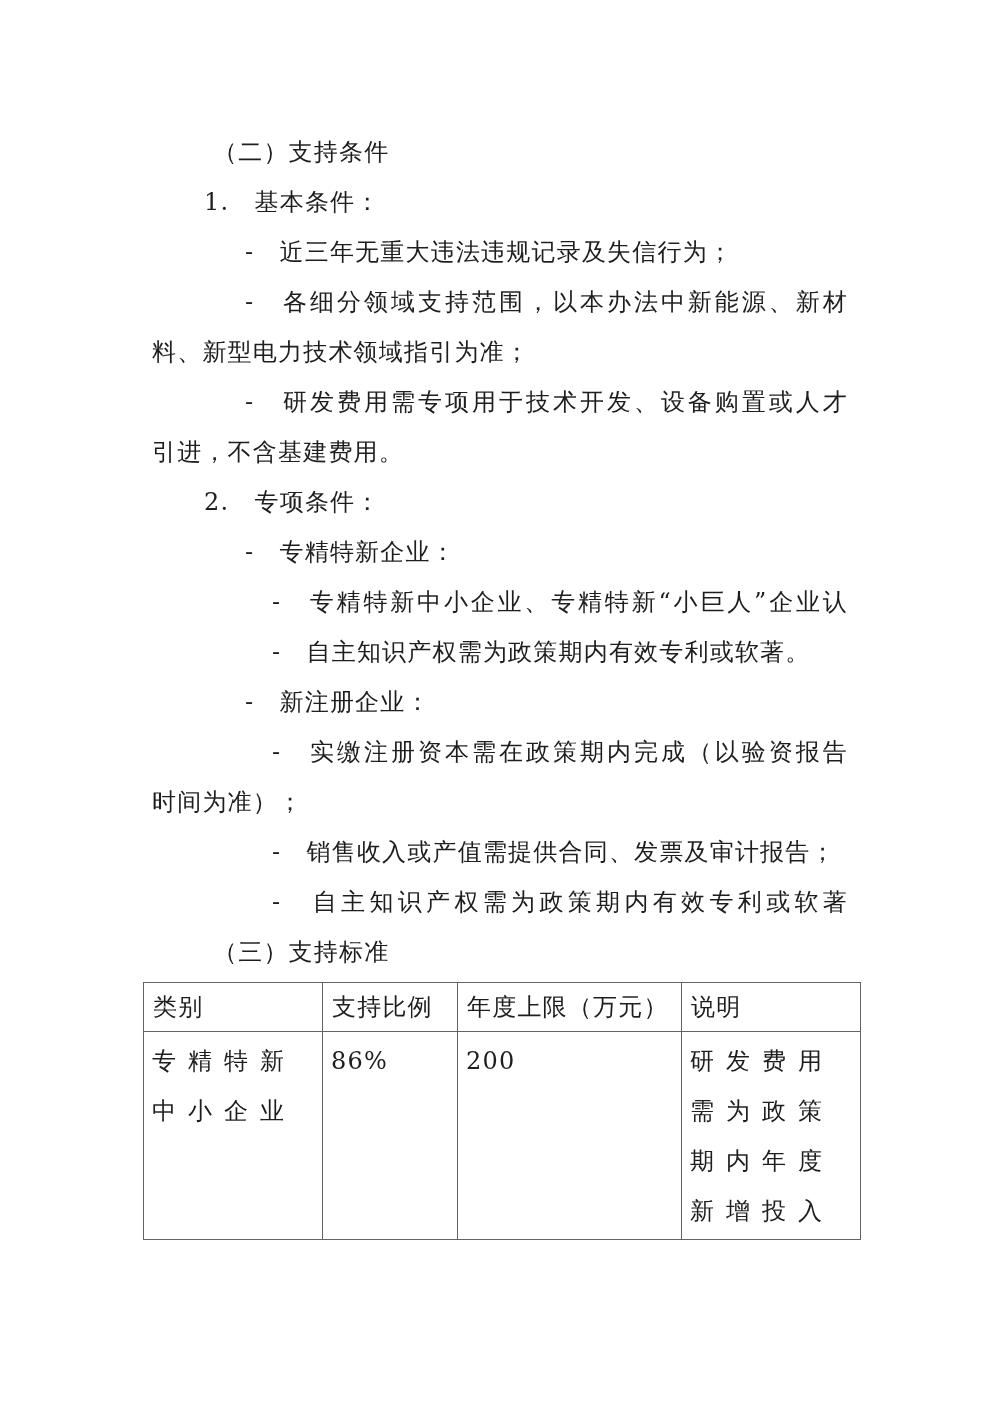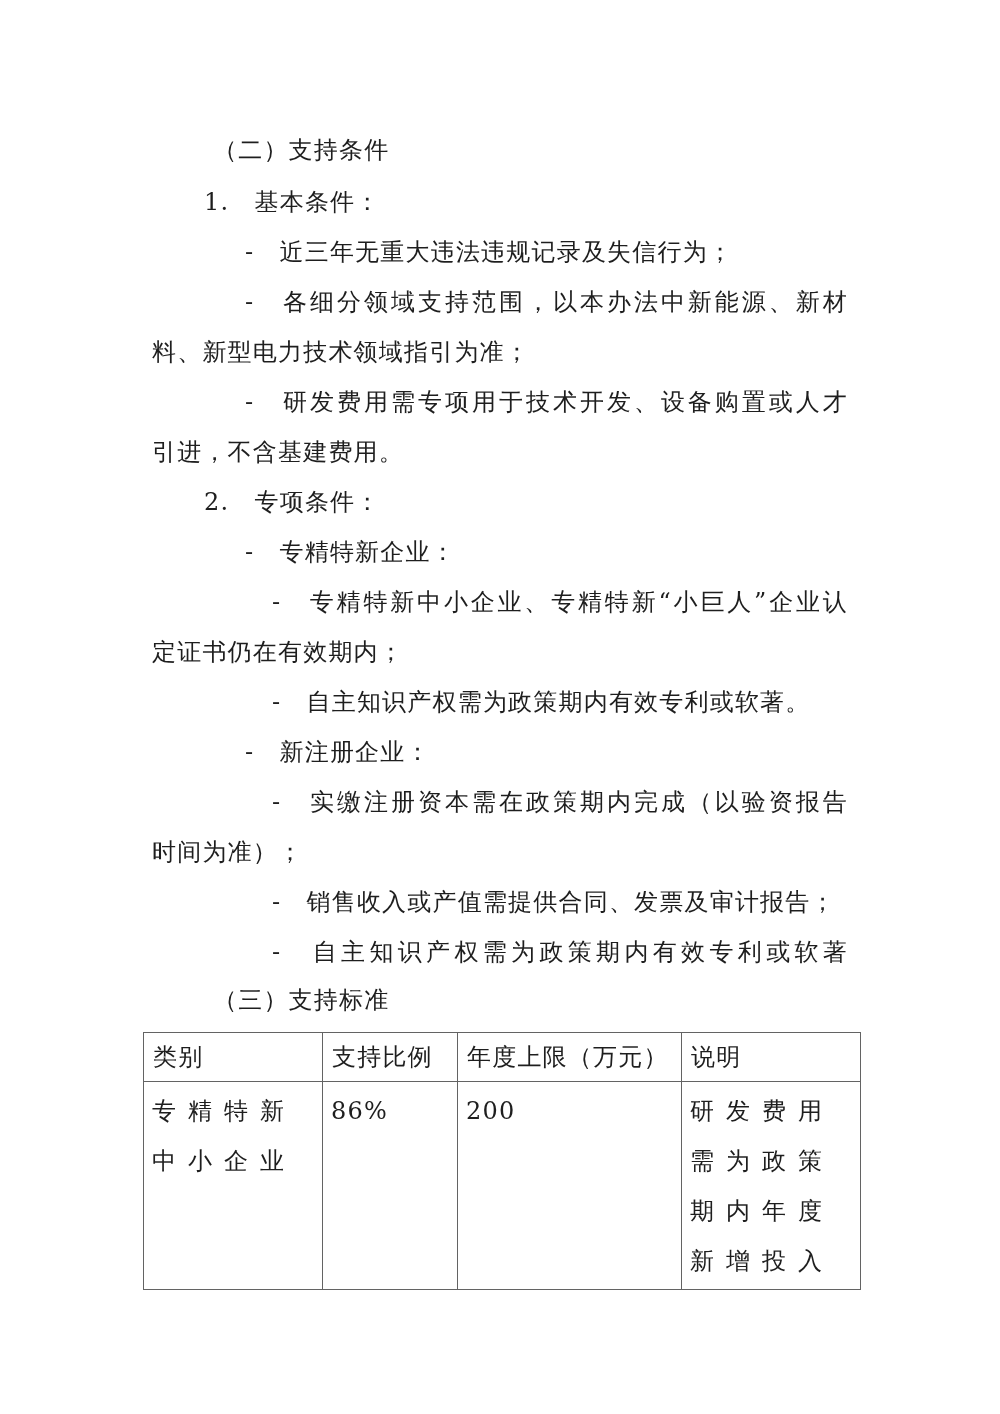--- a/index.html
+++ b/index.html
@@ -21,21 +21,21 @@
   .content {
     position: absolute;
     top: 127px;
     left: 152px;
     width: 696px;
   }
   .line {
     height: 50px;
     line-height: 50px;
   }
-  .ind-h  { padding-left: 61px; font-family: Liberation Mono, monospace;  }   
+  .ind-h  { padding-left: 61px;  }   
   .ind-n  { padding-left: 52px;  }   
   .ind-d1 { padding-left: 93px;  }   
   .ind-d2 { padding-left: 120px; }   
   .ind-0  { padding-left: 0;     }   
   .just {
     text-align: justify;
     text-align-last: justify;
   }
   table.support-table {
     border-collapse: collapse;
@@ -74,21 +74,20 @@
     <div class="line ind-h">（二）支持条件</div>
     <div class="line ind-n">1.　基本条件：</div>
     <div class="line ind-d1">-　近三年无重大违法违规记录及失信行为；</div>
     <div class="line ind-d1 just">-　各细分领域支持范围，以本办法中新能源、新材</div>
     <div class="line ind-0">料、新型电力技术领域指引为准；</div>
     <div class="line ind-d1 just">-　研发费用需专项用于技术开发、设备购置或人才</div>
     <div class="line ind-0">引进，不含基建费用。</div>
     <div class="line ind-n">2.　专项条件：</div>
     <div class="line ind-d1">-　专精特新企业：</div>
     <div class="line ind-d2 just">-　专精特新中小企业、专精特新“小巨人”企业认</div>
-    <div class="line ind-0">定证书仍在有效期内；</div>
     <div class="line ind-d2">-　自主知识产权需为政策期内有效专利或软著。</div>
     <div class="line ind-d1">-　新注册企业：</div>
     <div class="line ind-d2 just">-　实缴注册资本需在政策期内完成（以验资报告</div>
     <div class="line ind-0">时间为准）；</div>
     <div class="line ind-d2">-　销售收入或产值需提供合同、发票及审计报告；</div>
     <div class="line ind-d2 just">-　自主知识产权需为政策期内有效专利或软著</div>
     <div class="line ind-h">（三）支持标准</div>
 
     <table class="support-table">
       <colgroup>

